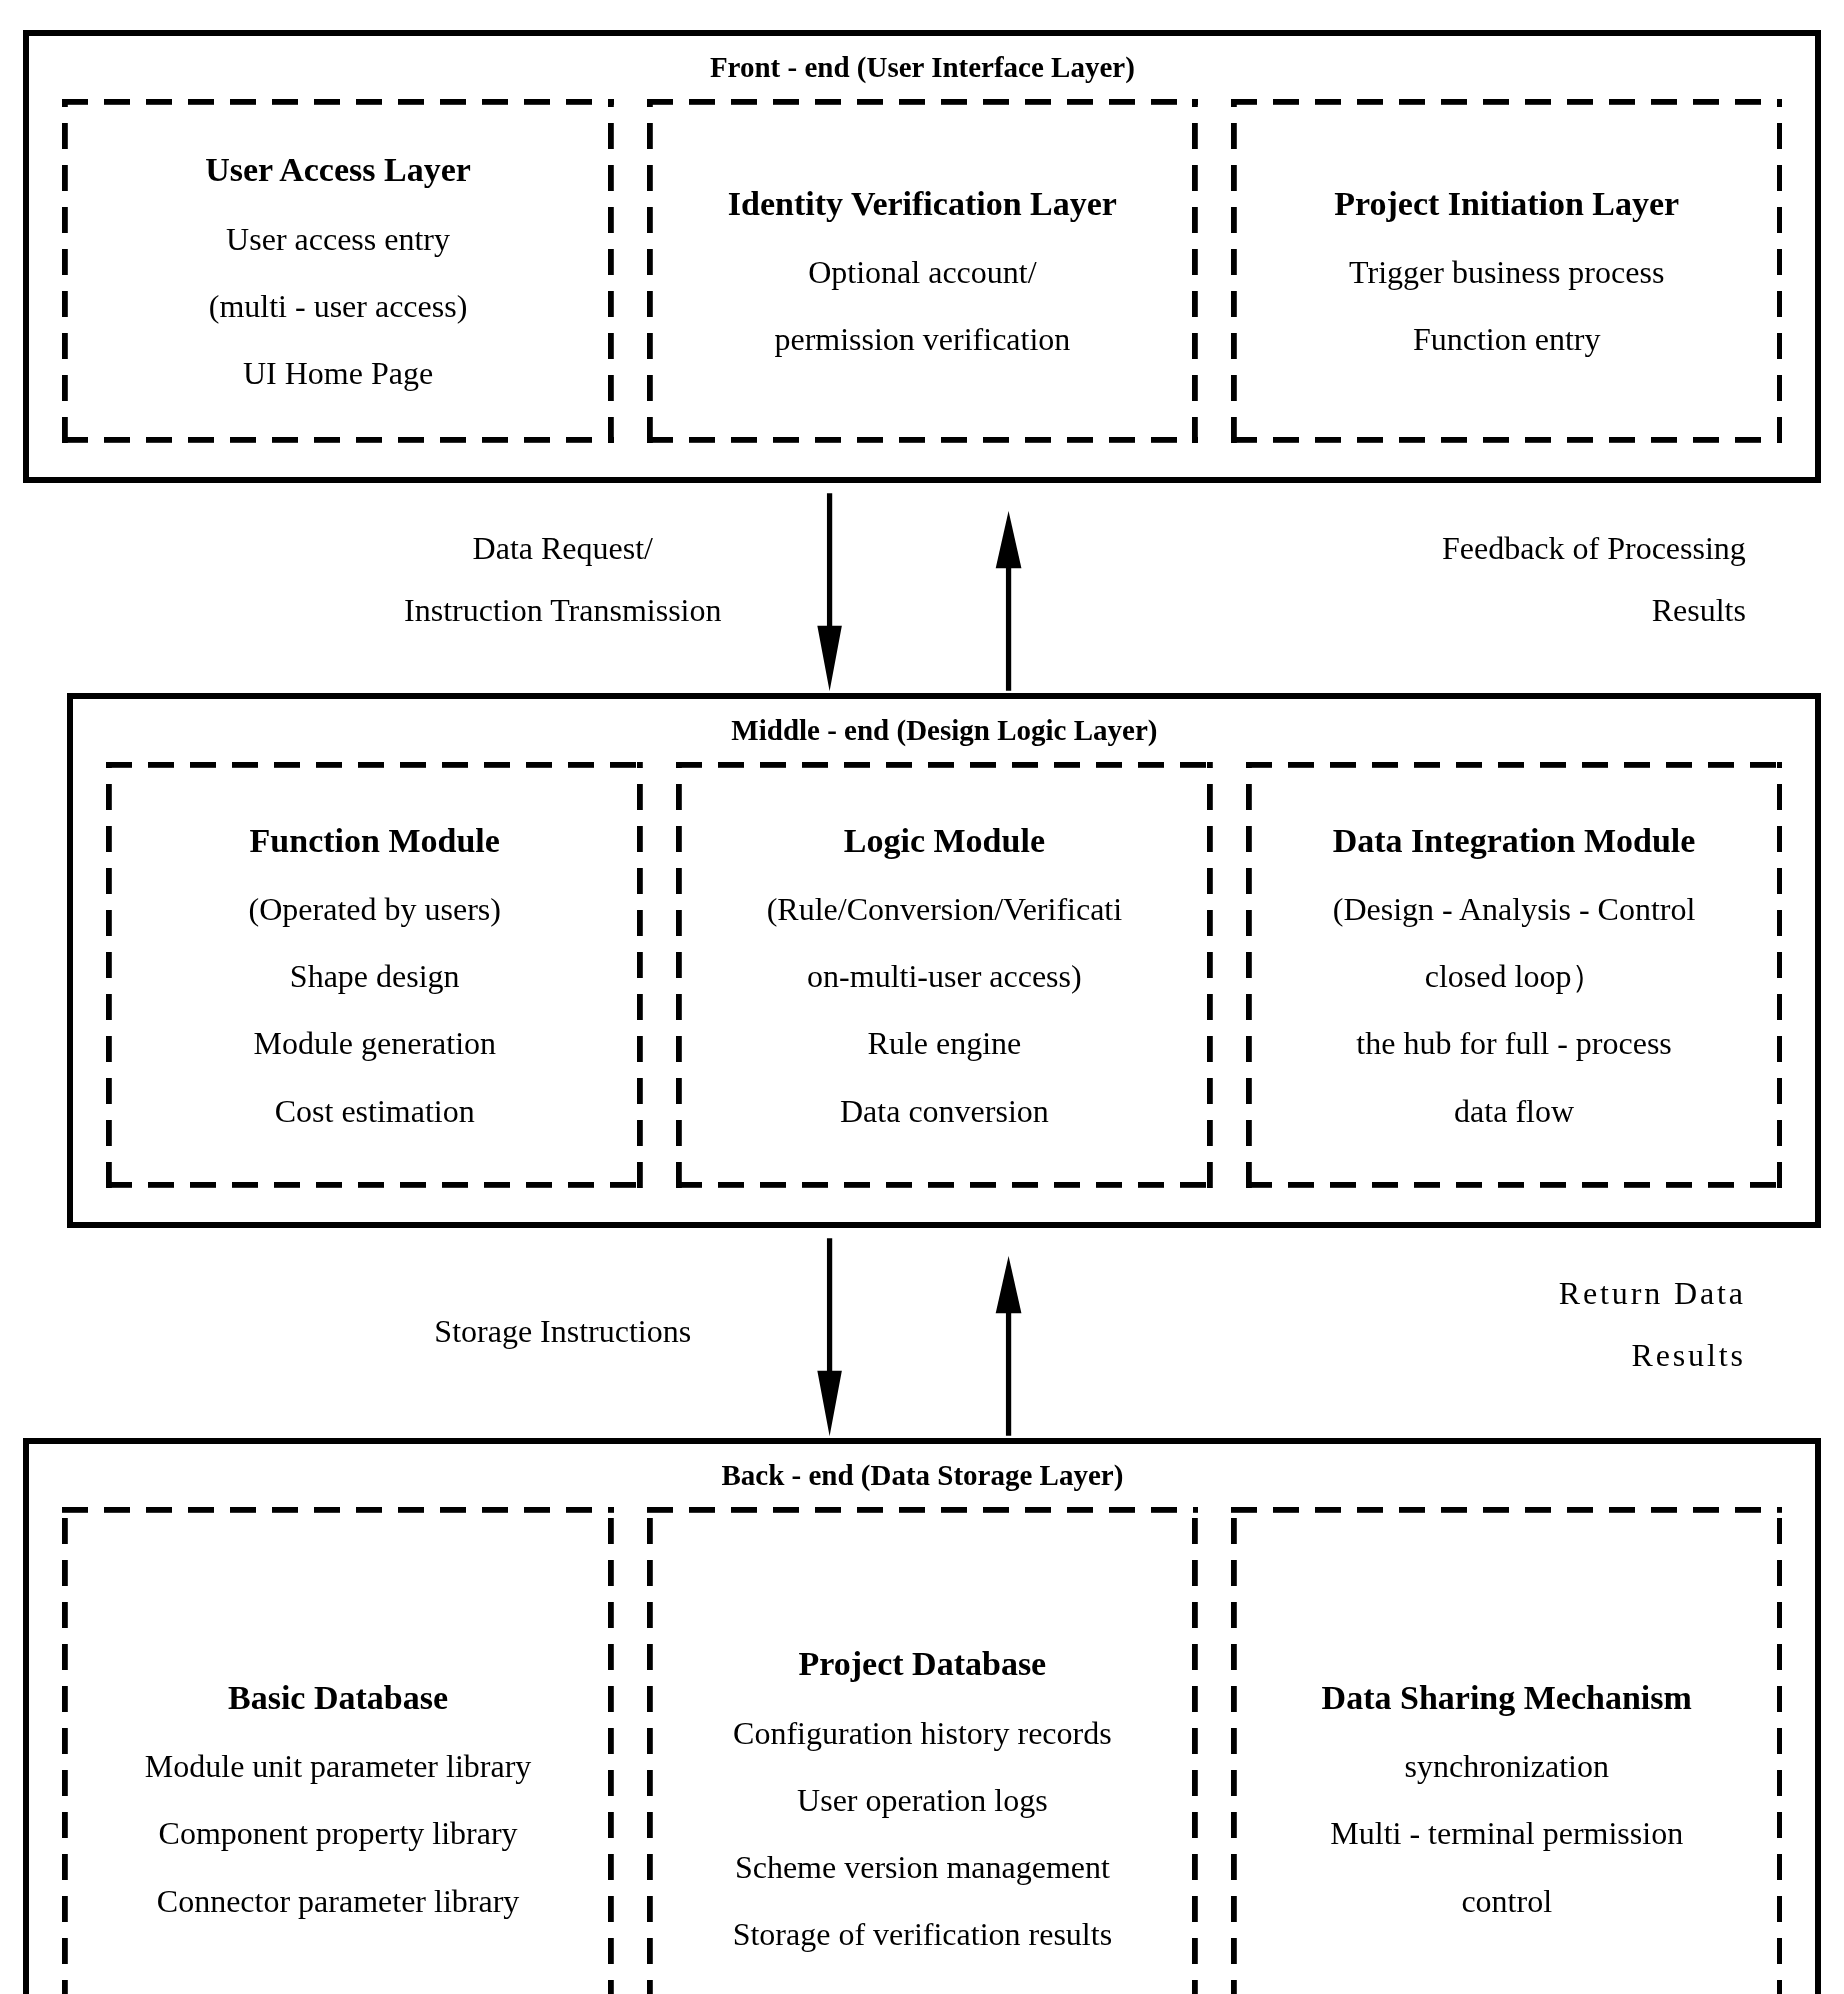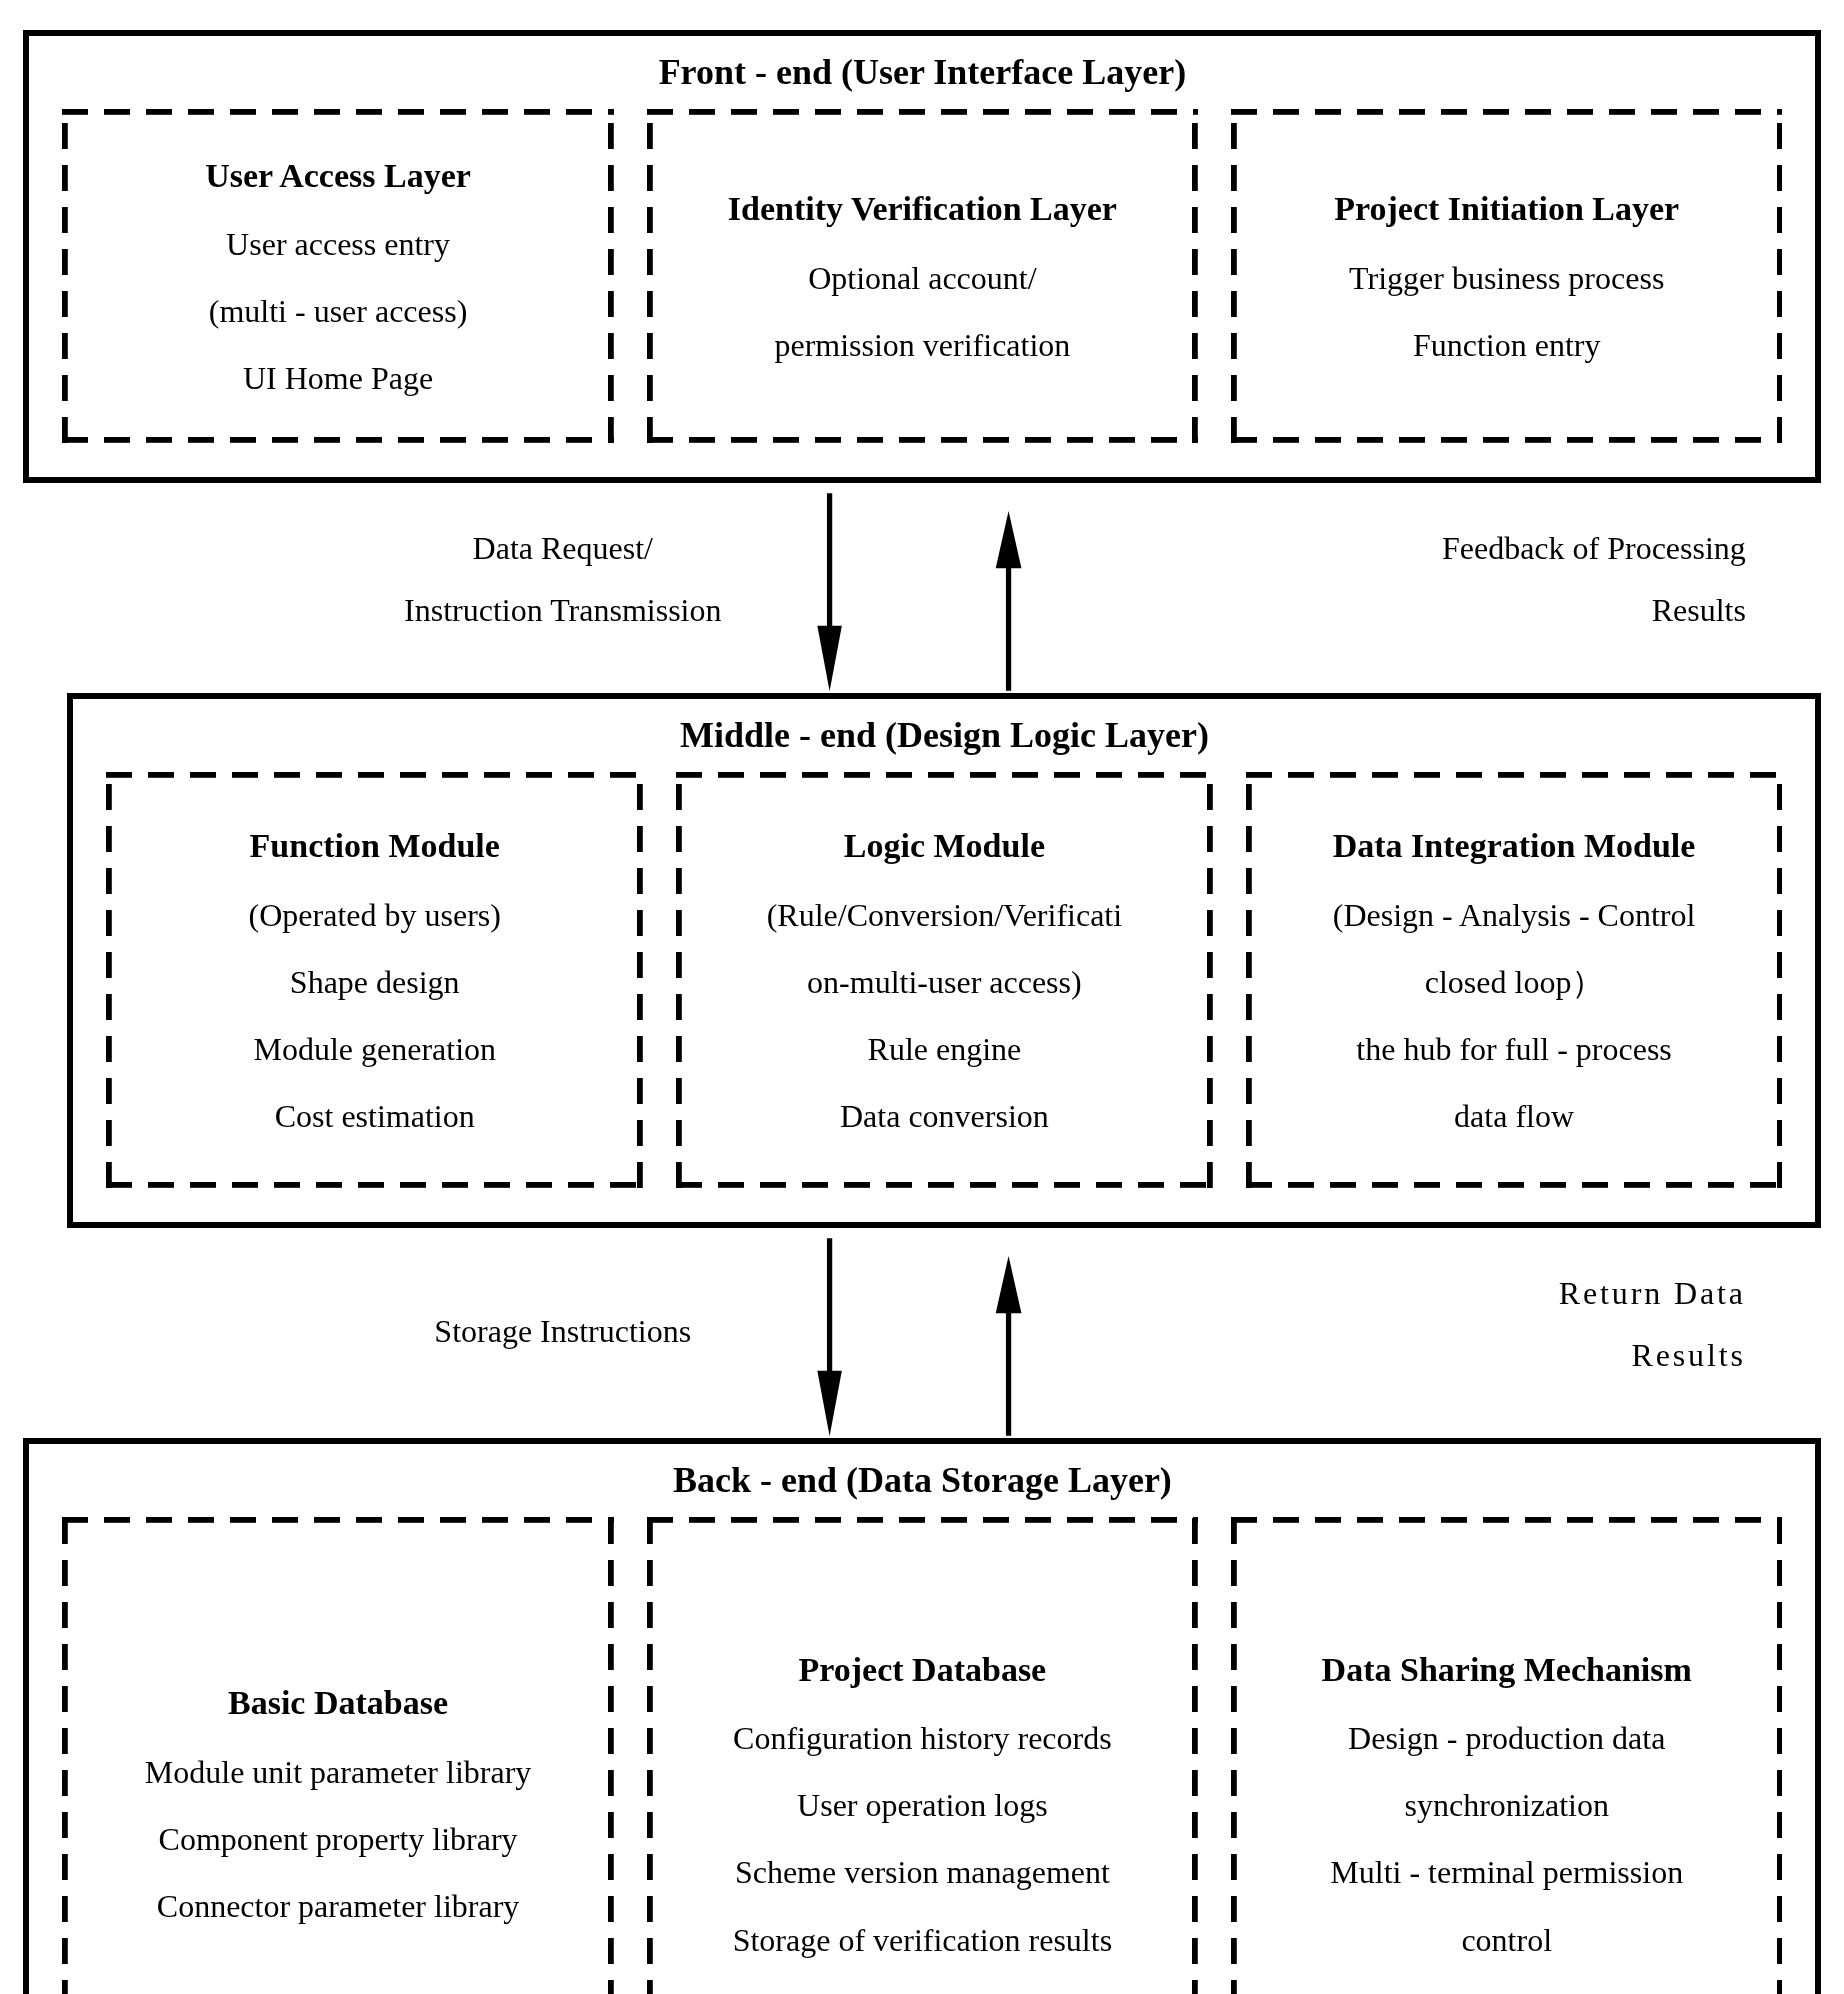--- a/index.html
+++ b/index.html
@@ -21,21 +21,21 @@
     border: 6.4px solid #000;
     background: #fff;
     display: flex;
     flex-direction: column;
     padding: 9.4px 33px 34px 33px;
   }
   .layer.front  { height: 453px; }
   .layer.middle { height: 535px; margin-left: 44px; }
   .layer.back   { height: 692px; }
   .layer-title {
-    font-size: 36px;
+    font-size: 29px;
     font-weight: bold;
     text-align: center;
     line-height: 1.55;
     flex: 0 0 auto;
   }
   .box-row {
     display: flex;
     gap: 33px;
     flex: 1 1 auto;
     margin-top: 8.2px;
@@ -206,21 +206,20 @@
       </div>
       <div class="dashed-box">
         <div class="box-title">Project Database</div>
         <div class="box-line">Configuration history records</div>
         <div class="box-line">User operation logs</div>
         <div class="box-line">Scheme version management</div>
         <div class="box-line">Storage of verification results</div>
       </div>
       <div class="dashed-box">
         <div class="box-title">Data Sharing Mechanism</div>
-        <div class="box-line">Design - production data</div>
         <div class="box-line">synchronization</div>
         <div class="box-line">Multi - terminal permission</div>
         <div class="box-line">control</div>
       </div>
     </div>
   </section>
 
 </div>
 
 

